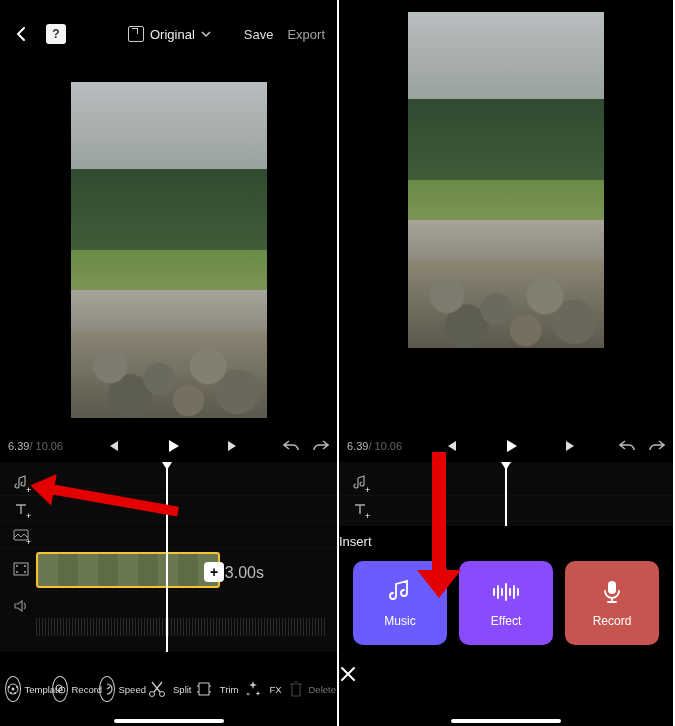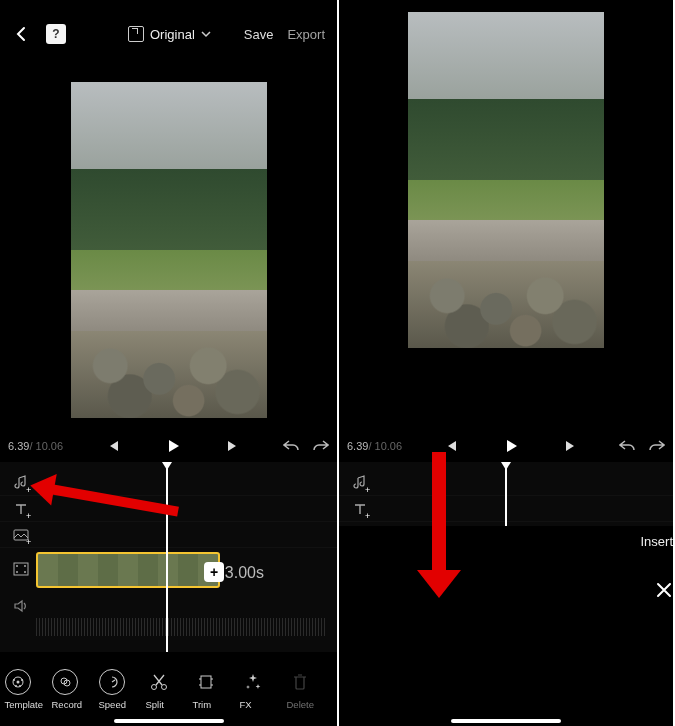--- a/index.html
+++ b/index.html
@@ -151,35 +151,35 @@
     border-top:8px solid #fff;
   }
 
   
   .toolbar {
     position:absolute; bottom:0; left:0; right:0;
     height: 74px; background:#000;
     display:flex; align-items:center; justify-content: space-around;
     padding: 0 4px;
   }
-  .tool { display:flex; flex-direction:column; gap:4px; width:46px; }
+  .tool { display:flex; flex-direction:row; align-items:center; gap:4px; width:46px; }
   .tool .ti { width:26px; height:26px; border:1.5px solid #ccc; border-radius:50%; display:flex; align-items:center; justify-content:center; }
   .tool .ti.noborder { border:none; }
   .tool span.lbl { font-size:9.5px; color:#ddd; }
   .tool.dim { opacity:.5; }
   .home-ind {
     position:absolute; bottom:3px; left:50%; transform:translateX(-50%);
     width:110px; height:4px; background:#fff; border-radius:3px;
   }
 
   
   .panel.right .tracks { bottom: 200px; }
   .insert-area {
     position:absolute; bottom:0; left:0; right:0; height:200px;
-    background:#000; display:flex; flex-direction:column; align-items:flex-end;
+    background:#000; display:flex; flex-direction:column; align-items:flex-start;
     padding-top: 8px;
   }
   .insert-title { font-size:13px; color:#eee; margin-bottom:12px; }
   .insert-row { display:flex; gap:12px; padding:0 14px; width:100%; }
   .ins-btn {
     flex:1; height:84px; border-radius:10px;
     display:flex; flex-direction:column; align-items:center; justify-content:center;
     gap:8px; font-size:12px;
   }
   .ins-music { background:#6b5cff; }
@@ -464,20 +464,47 @@
               <path d="M2 3h10M7 3v9" stroke="#aaa" stroke-width="1.4"></path>
             </svg>
           <span class="plus-badge">+</span>
         </div>
       </div>
       <div class="playhead" style="left:166px"></div>
     </div>
 
     <div class="insert-area">
       <div class="insert-title">Insert</div>
+      <div class="insert-row">
+        <div class="ins-btn ins-music">
+          <div class="ins-icon">
+            <svg width="26" height="26" viewBox="0 0 26 26">
+                <path d="M9 5v12a3 3 0 1 1-3-3M9 5l11-3v12a3 3 0 1 1-3-3" stroke="#fff" stroke-width="1.8" fill="none" stroke-linecap="round"></path>
+              </svg>
+          </div>
+          <span>Music</span>
+        </div>
+        <div class="ins-btn ins-effect">
+          <div class="ins-icon">
+            <svg width="28" height="20" viewBox="0 0 28 20">
+                <path d="M2 10h0M2 7v6M6 4v12M10 7v6M14 2v16M18 7v6M22 4v12M26 7v6" stroke="#fff" stroke-width="2" stroke-linecap="round"></path>
+              </svg>
+          </div>
+          <span>Effect</span>
+        </div>
+        <div class="ins-btn ins-record">
+          <div class="ins-icon">
+            <svg width="20" height="26" viewBox="0 0 20 26">
+                <rect x="6" y="2" width="8" height="13" rx="4" fill="#fff"></rect>
+                <path d="M3 12a7 7 0 0 0 14 0M10 19v4M6 23h8" stroke="#fff" stroke-width="1.8" fill="none" stroke-linecap="round"></path>
+              </svg>
+          </div>
+          <span>Record</span>
+        </div>
+      </div>
       <div class="close-x">
         <svg width="18" height="18" viewBox="0 0 18 18">
             <path d="M3 3l12 12M15 3L3 15" stroke="#fff" stroke-width="2" stroke-linecap="round"></path>
           </svg>
       </div>
       <div class="home-ind"></div>
     </div>
 
     <div class="arrow2wrap">
       <div class="vshaft"></div>

